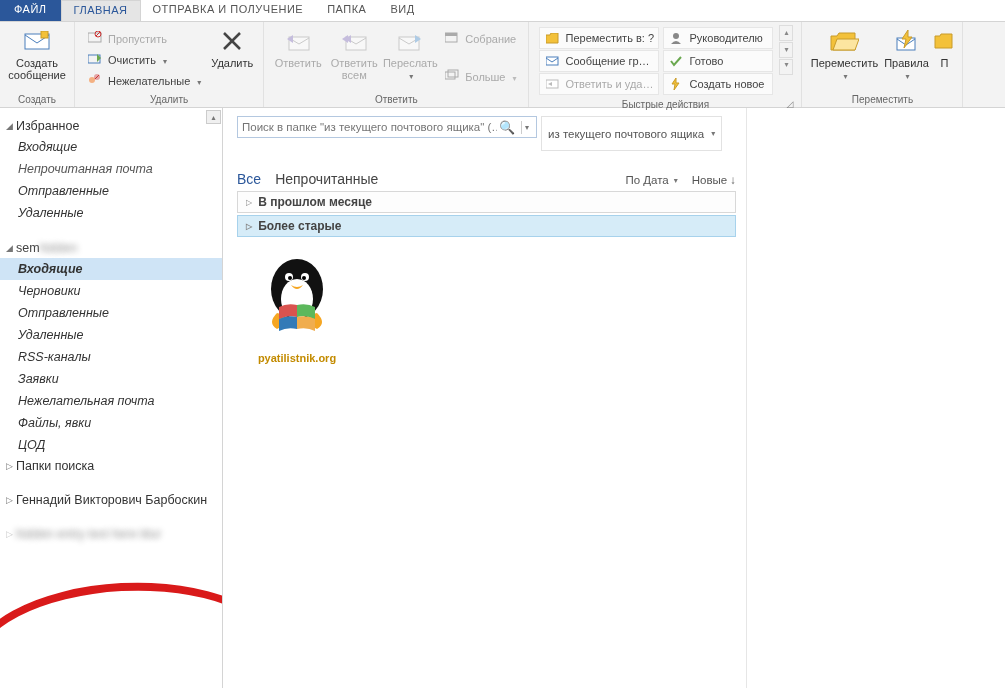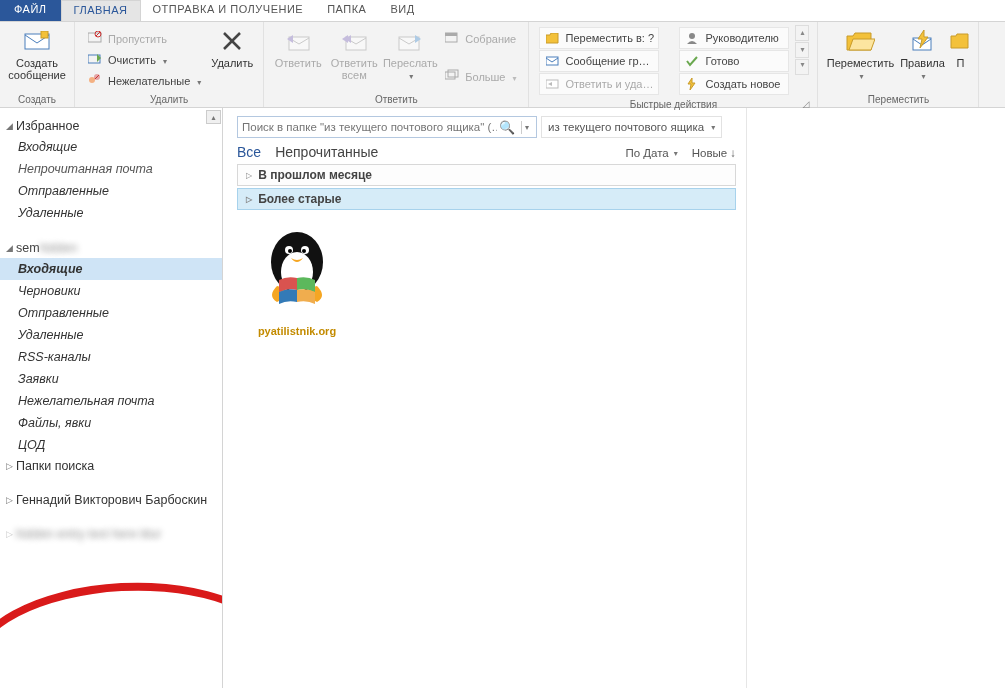--- a/index.html
+++ b/index.html
@@ -24,21 +24,21 @@
 .big-btn.dim .lbl { color: #aaa; }
 .big-btn.dim .ic svg { opacity: .45; }
 
 .stack { display: flex; flex-direction: column; gap: 1px; padding: 2px 2px; }
 .small-btn { display: flex; align-items: flex-end; gap: 5px; padding: 2px 4px; font-size: 11px; color: #444; cursor: pointer; white-space: nowrap; }
 .small-btn.dim { color: #aaa; }
 .small-btn .ic { width: 16px; height: 16px; display: flex; align-items: center; justify-content: center; }
 .caret { font-size: 8px; color: #777; margin-left: 2px; }
 .small-btn.dim .caret { color: #bbb; }
 
-.quick-grid { display: grid; grid-template-columns: 120px 110px; grid-auto-rows: 22px; gap: 1px 20px; padding: 2px 4px; }
+.quick-grid { display: grid; grid-template-columns: 120px 110px; grid-auto-rows: 22px; gap: 1px 4px; padding: 2px 4px; }
 .qcell { display: flex; align-items: center; gap: 6px; font-size: 11px; color: #444; border: 1px solid #e6e6e6; background: #fbfbfb; padding: 0 5px; cursor: pointer; white-space: nowrap; overflow: hidden; }
 .qcell.dim { color: #aaa; }
 .qcell .ic { width: 14px; height: 14px; flex: none; display: flex; align-items: center; justify-content: center; }
 
 
 .main { display: flex; height: calc(688px - 22px - 86px); }
 .sidebar { width: 223px; border-right: 1px solid #d4d4d4; padding: 8px 0 0; background: #fff; position: relative; overflow: hidden; }
 .sidebar-scroll { position: absolute; right: 1px; top: 2px; width: 15px; height: 14px; border: 1px solid #ccc; background: #f0f0f0; display: flex; align-items: center; justify-content: center; font-size: 8px; color: #777; }
 
 .side-sec { margin-bottom: 14px; }
@@ -51,23 +51,23 @@
 .side-head .blurred { color: transparent; text-shadow: 0 0 6px #888; }
 
 .highlight-circle { position: absolute; left: -30px; top: 475px; width: 310px; height: 150px; border: 8px solid #d91a1a; border-radius: 50%; transform: rotate(-3deg); pointer-events: none; }
 
 .content { flex: 1; display: flex; }
 .listpane { flex: 1; padding: 8px 10px 0 14px; border-right: 1px solid #e6e6e6; }
 .search-row { display: flex; gap: 4px; margin-bottom: 6px; }
 .search-box { flex: none; width: 300px; display: flex; align-items: center; border: 1px solid #b4c8e0; background: #fff; height: 22px; padding: 0 4px; }
 .search-box input { flex: 1; border: none; outline: none; font-size: 11.5px; color: #666; background: transparent; }
 .search-box .sic { color: #2b579a; font-size: 13px; padding: 0 3px; }
-.search-scope { display: flex; align-items: center; border: 1px solid #e2e2e2; background: #fff; height: 22px; padding: 0 6px; font-size: 11.5px; color: #555; gap: 5px; }
-
-.filter-row { display: flex; align-items: baseline; gap: 14px; margin: 6px 0 4px; }
+.search-scope { display: flex; align-items: center; border: 1px solid #e2e2e2; background: #fff; height: 35px; padding: 0 6px; font-size: 11.5px; color: #555; gap: 5px; }
+
+.filter-row { display: flex; align-items: baseline; gap: 14px; margin: 20px 0 4px; }
 .filter-row .flt { font-size: 14px; color: #444; cursor: pointer; }
 .filter-row .flt.active { color: #2b579a; }
 .filter-row .spacer { flex: 1; }
 .filter-row .sort { font-size: 11.5px; color: #555; cursor: pointer; display: flex; align-items: center; gap: 3px; }
 
 .group-row { border: 1px solid #d8d8d8; background: #fdfdfd; padding: 3px 8px; font-size: 12px; color: #444; display: flex; align-items: center; gap: 6px; margin-bottom: 2px; cursor: pointer; }
 .group-row .g-arr { font-size: 8px; color: #888; }
 .group-row.sel { background: #d6ecf8; border-color: #a7d2ec; font-weight: 600; }
 
 .logo-fig { margin-top: 16px; display: flex; flex-direction: column; align-items: center; width: 120px; }

